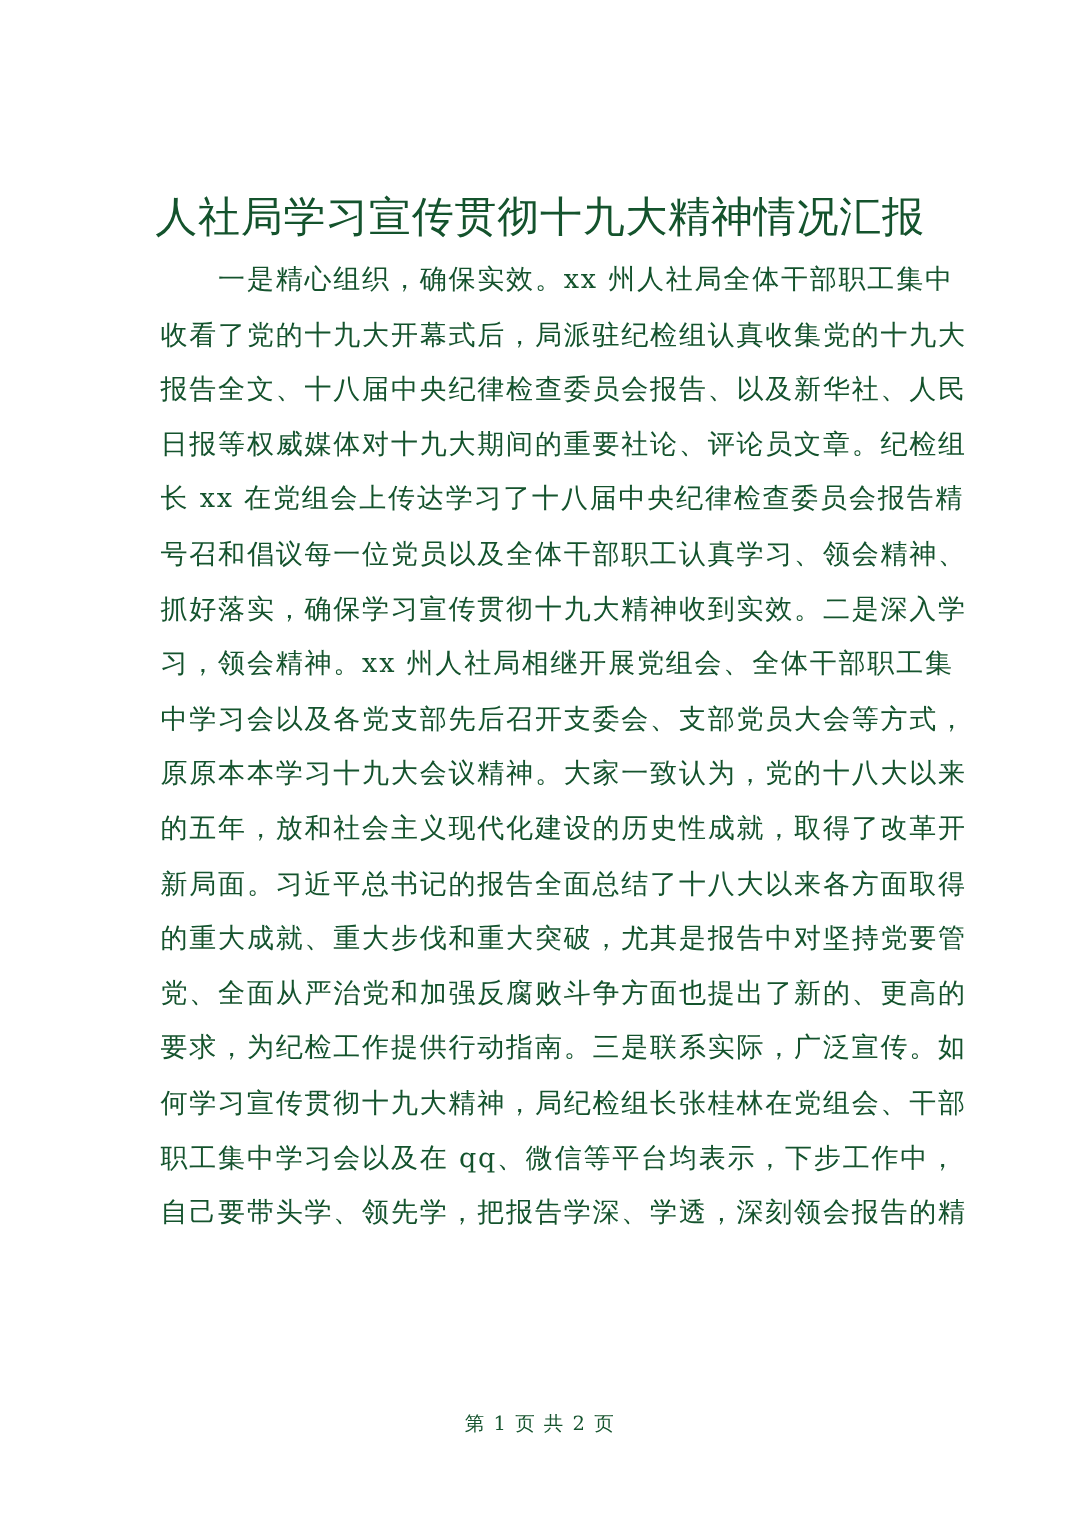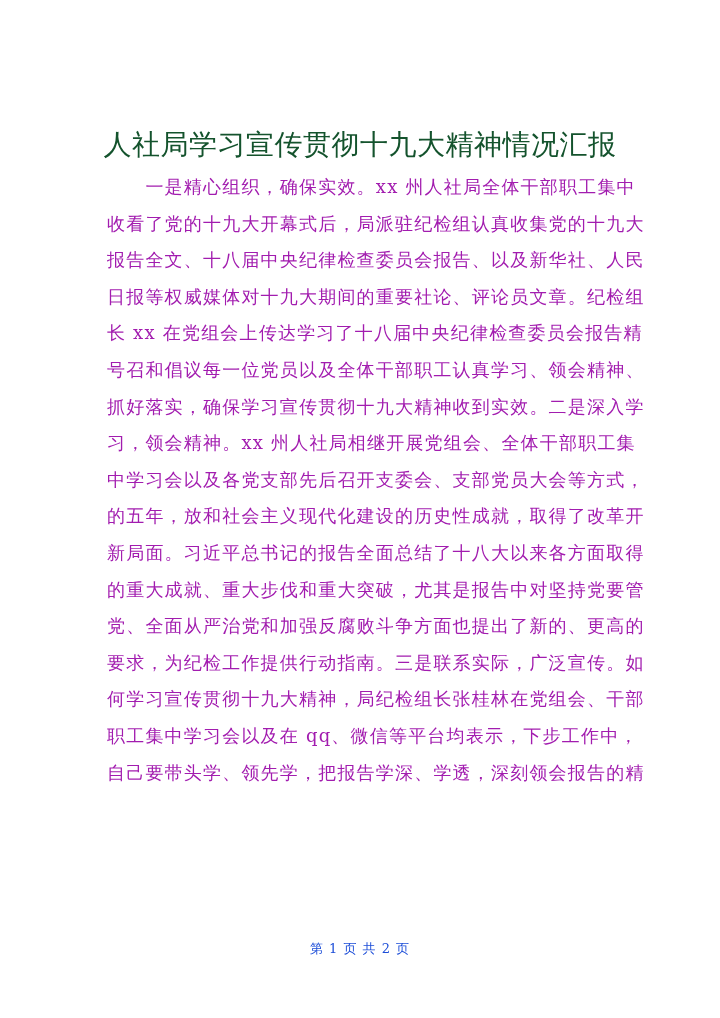--- a/index.html
+++ b/index.html
@@ -38,55 +38,56 @@
     position: absolute;
     left: 107px;
     top: 169px;
     width: 524px;
   }
   .line {
     height: 36.6px;
     line-height: 36.6px;
     font-size: 18px;
     white-space: nowrap;
-    color: #a21caf;
+    color: #14532d;
     text-align: justify;
     text-align-last: justify;
     letter-spacing: 1.2px;
   }
   .line.last {
     text-align-last: justify;
   }
   .footer {
     position: absolute;
     left: 0;
     top: 940px;
     width: 720px;
     text-align: center;
     font-size: 13px;
-    color: #1d4ed8;
+    color: #14532d;
     letter-spacing: 1px;
   }
 </style>
 </head>
 <body>
 
 <div class="page">
   <div class="title">人社局学习宣传贯彻十九大精神情况汇报</div>
 
   <div class="body-text">
     <div class="line">　　一是精心组织，确保实效。xx 州人社局全体干部职工集中</div>
     <div class="line">收看了党的十九大开幕式后，局派驻纪检组认真收集党的十九大</div>
     <div class="line">报告全文、十八届中央纪律检查委员会报告、以及新华社、人民</div>
     <div class="line">日报等权威媒体对十九大期间的重要社论、评论员文章。纪检组</div>
     <div class="line">长 xx 在党组会上传达学习了十八届中央纪律检查委员会报告精</div>
     <div class="line">号召和倡议每一位党员以及全体干部职工认真学习、领会精神、</div>
     <div class="line">抓好落实，确保学习宣传贯彻十九大精神收到实效。二是深入学</div>
     <div class="line">习，领会精神。xx 州人社局相继开展党组会、全体干部职工集</div>
     <div class="line">中学习会以及各党支部先后召开支委会、支部党员大会等方式，</div>
+    <div class="line">原原本本学习十九大会议精神。大家一致认为，党的十八大以来</div>
     <div class="line">的五年，放和社会主义现代化建设的历史性成就，取得了改革开</div>
     <div class="line">新局面。习近平总书记的报告全面总结了十八大以来各方面取得</div>
     <div class="line">的重大成就、重大步伐和重大突破，尤其是报告中对坚持党要管</div>
     <div class="line">党、全面从严治党和加强反腐败斗争方面也提出了新的、更高的</div>
     <div class="line">要求，为纪检工作提供行动指南。三是联系实际，广泛宣传。如</div>
     <div class="line">何学习宣传贯彻十九大精神，局纪检组长张桂林在党组会、干部</div>
     <div class="line">职工集中学习会以及在 qq、微信等平台均表示，下步工作中，</div>
     <div class="line last">自己要带头学、领先学，把报告学深、学透，深刻领会报告的精</div>
   </div>
 

